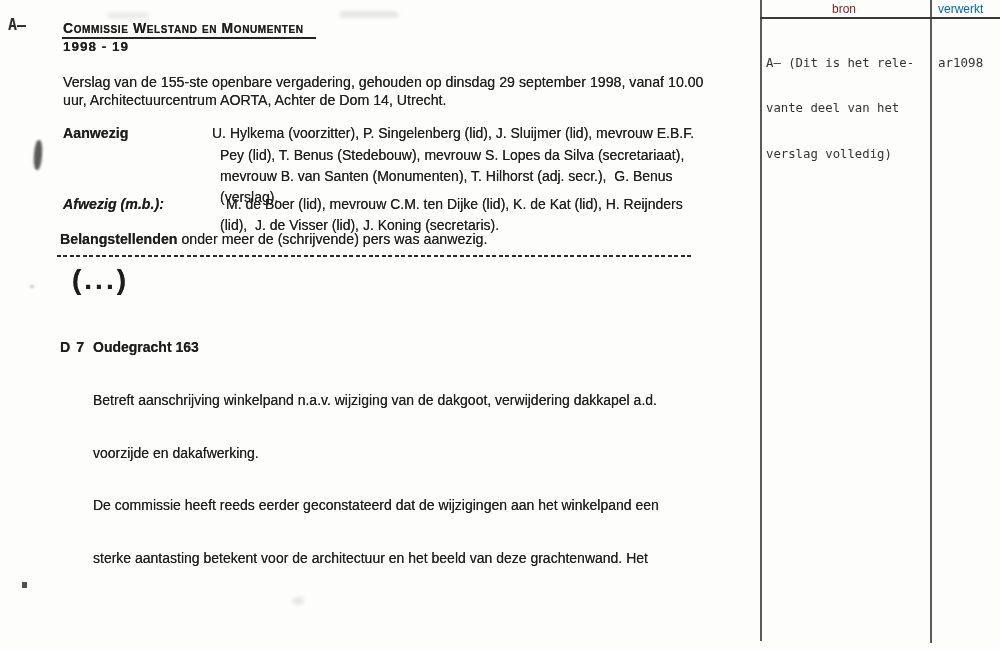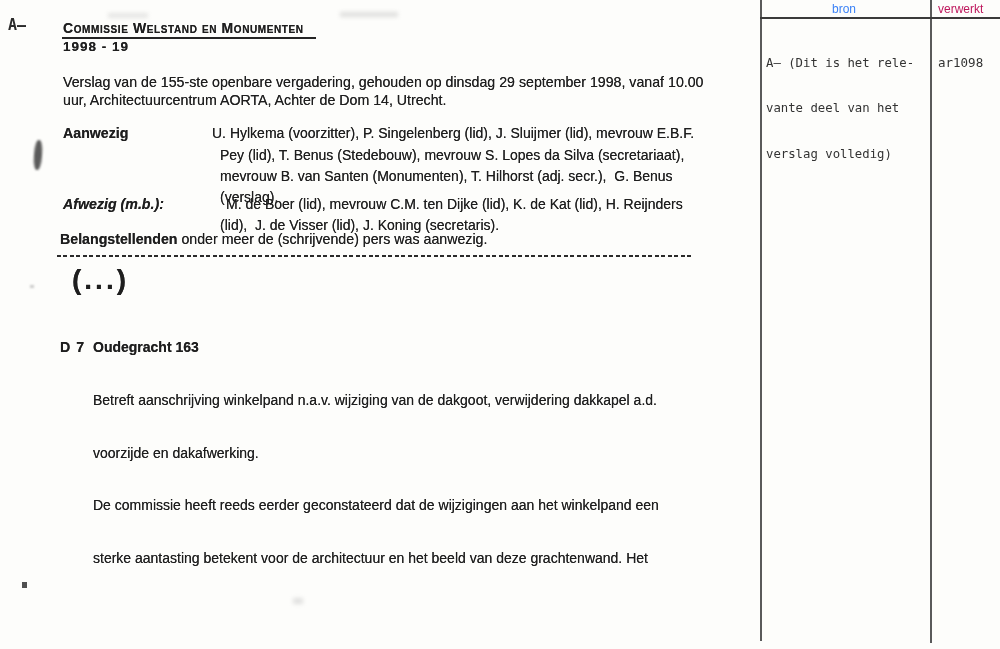--- a/index.html
+++ b/index.html
@@ -49,22 +49,22 @@
   .item-body  { left:93px; top:357px; width:625px; }
   .item-body div { white-space:pre; }
 
   
   .mono { font-family:"DejaVu Sans Mono","Liberation Mono",monospace; }
   .margin-mark { left:8px; top:16px; font-size:15px; font-weight:bold; color:#2a2a2a; }
   .vline { position:absolute; width:1.5px; background:#5a5a5a; }
   .vl1 { left:760px; top:0; height:641px; }
   .vl2 { left:930px; top:0; height:643px; }
   .hline { position:absolute; left:760px; top:17px; width:240px; height:1.5px; background:#3a3a3a; }
-  .col-bron { left:760px; top:2px; width:168px; text-align:center; font-size:12px; color:#3b82f6; }
-  .col-verwerkt { left:938px; top:2px; font-size:12px; color:#be185d; }
+  .col-bron { left:760px; top:2px; width:168px; text-align:center; font-size:12px; color:#7f1d1d; }
+  .col-verwerkt { left:938px; top:2px; font-size:12px; color:#0369a1; }
   .note { left:766px; top:25px; font-size:12.3px; line-height:15.3px; color:#333; }
   .verwerkt-val { left:938px; top:55px; font-size:12.5px; color:#333; }
 
   
   .artifact { position:absolute; pointer-events:none; }
   .smudge-a { left:34px; top:140px; width:8px; height:30px; background:#262626; border-radius:45%; filter:blur(1px); opacity:.75; transform:rotate(4deg); }
   .smudge-b { left:340px; top:12px; width:58px; height:5px; background:#888; filter:blur(2px); opacity:.25; }
   .smudge-c { left:108px; top:13px; width:40px; height:5px; background:#888; filter:blur(2px); opacity:.2; }
   .speck-1 { left:22px; top:582px; width:5px; height:6px; background:#333; filter:blur(.5px); opacity:.85; }
   .speck-2 { left:30px; top:285px; width:4px; height:3px; background:#999; filter:blur(1px); opacity:.5; }

